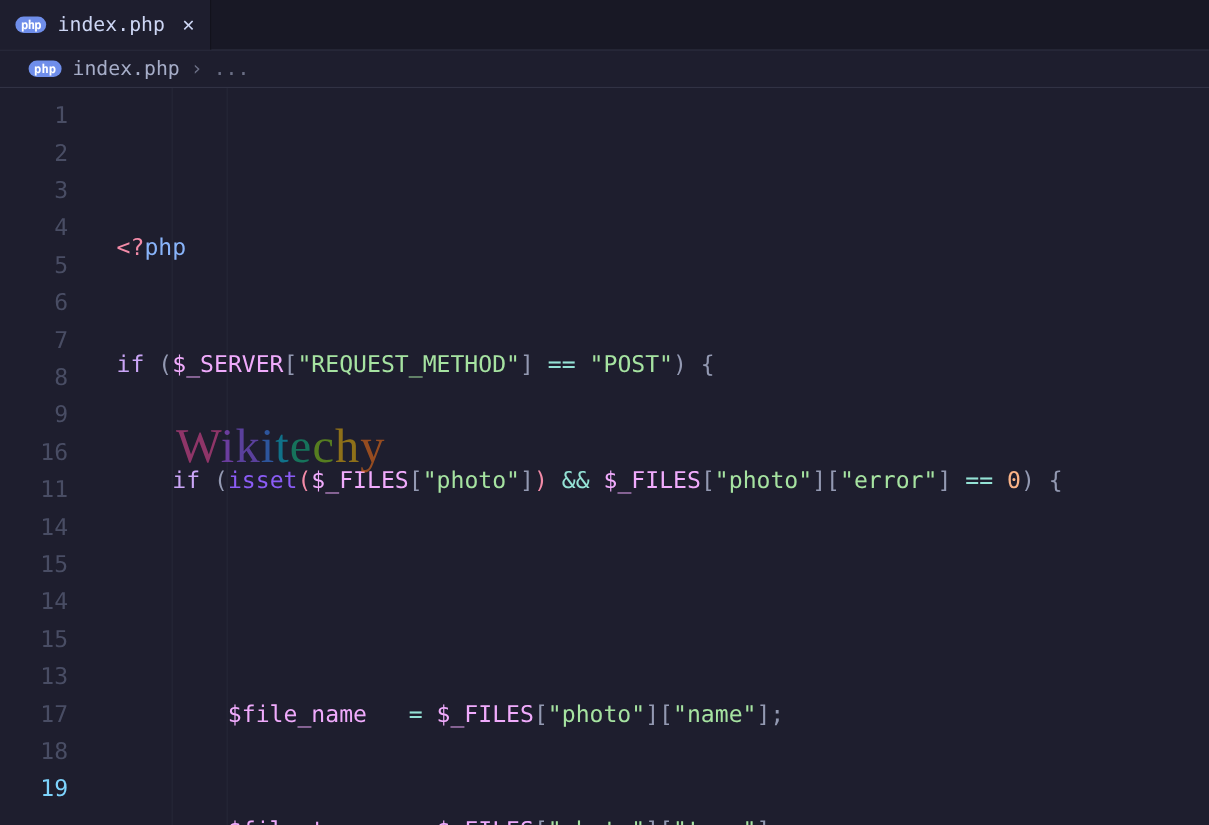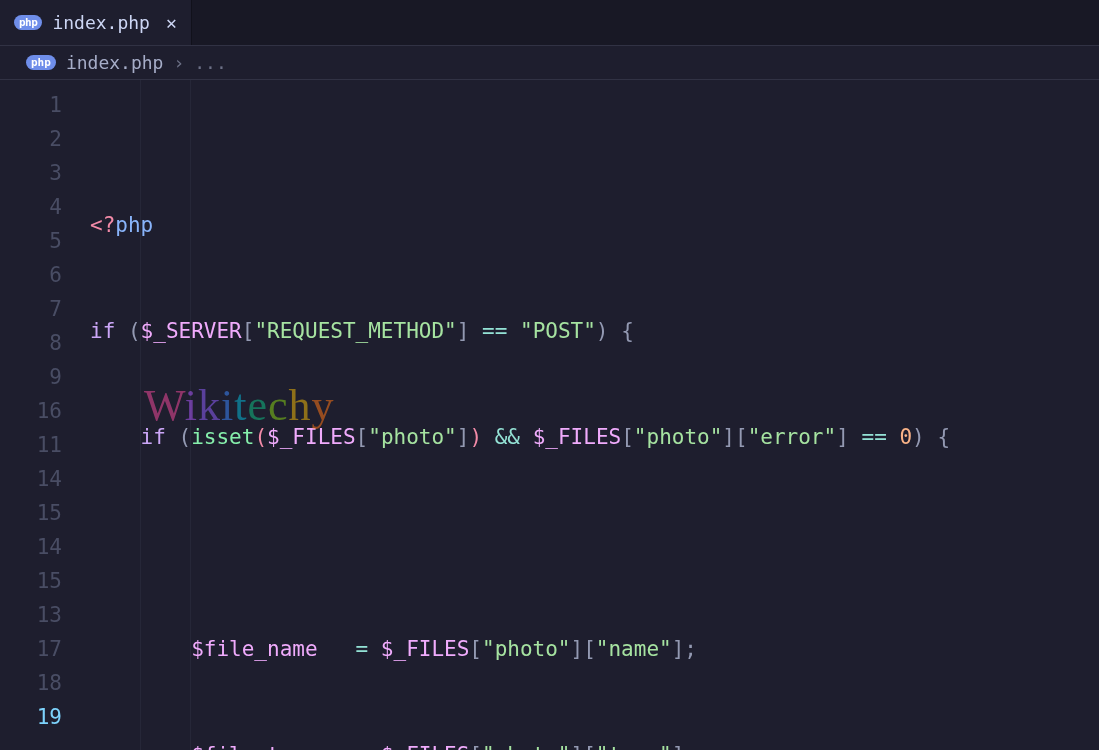--- a/index.html
+++ b/index.html
@@ -62,28 +62,29 @@
   color:#494d64;
   user-select:none;
 }
 .gutter div { height:34px; line-height:34px; }
 .gutter .active { color:#7dd3fc; }
 .code {
   flex:1;
   padding:8px 0;
   position:relative;
   white-space:pre;
+  margin-left:16px;
 }
 .code .line { height:34px; line-height:34px; position:relative; }
 .guide { position:absolute; top:0; bottom:0; width:1px; background:#313244; opacity:0.45;}
 .g1{left:50px;} .g2{left:100px;}
 
 .kw{color:#cba6f7;}
 .var{color:#f0abfc;}
-.fnc{color:#86efac;text-align:right;}
+.fnc{color:#8b5cf6;text-align:right;}
 .str{color:#a6e3a1;}
 .num{color:#fab387;}
 .op{color:#94e2d5;}
 .punc{color:#9399b2;}
 .paren{color:#f38ba8;}
 .php-open{color:#f38ba8;}
 .php-q{color:#89b4fa;}
 
 .watermark{
   position:absolute;

